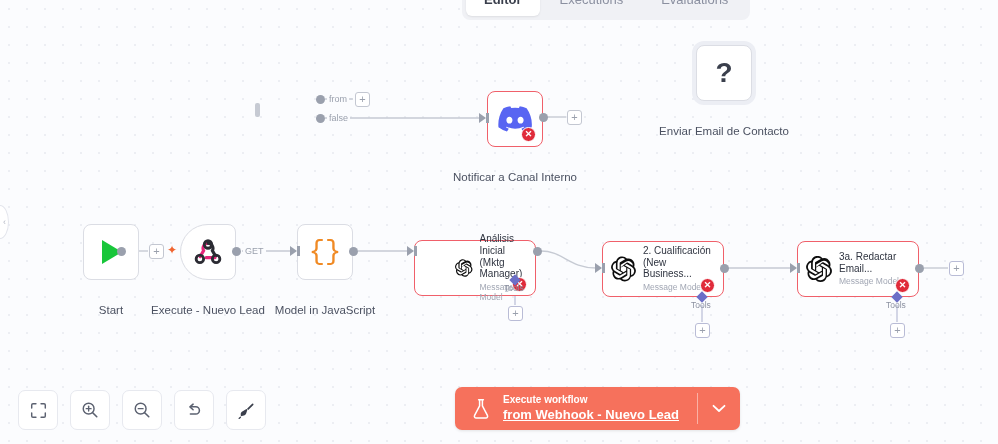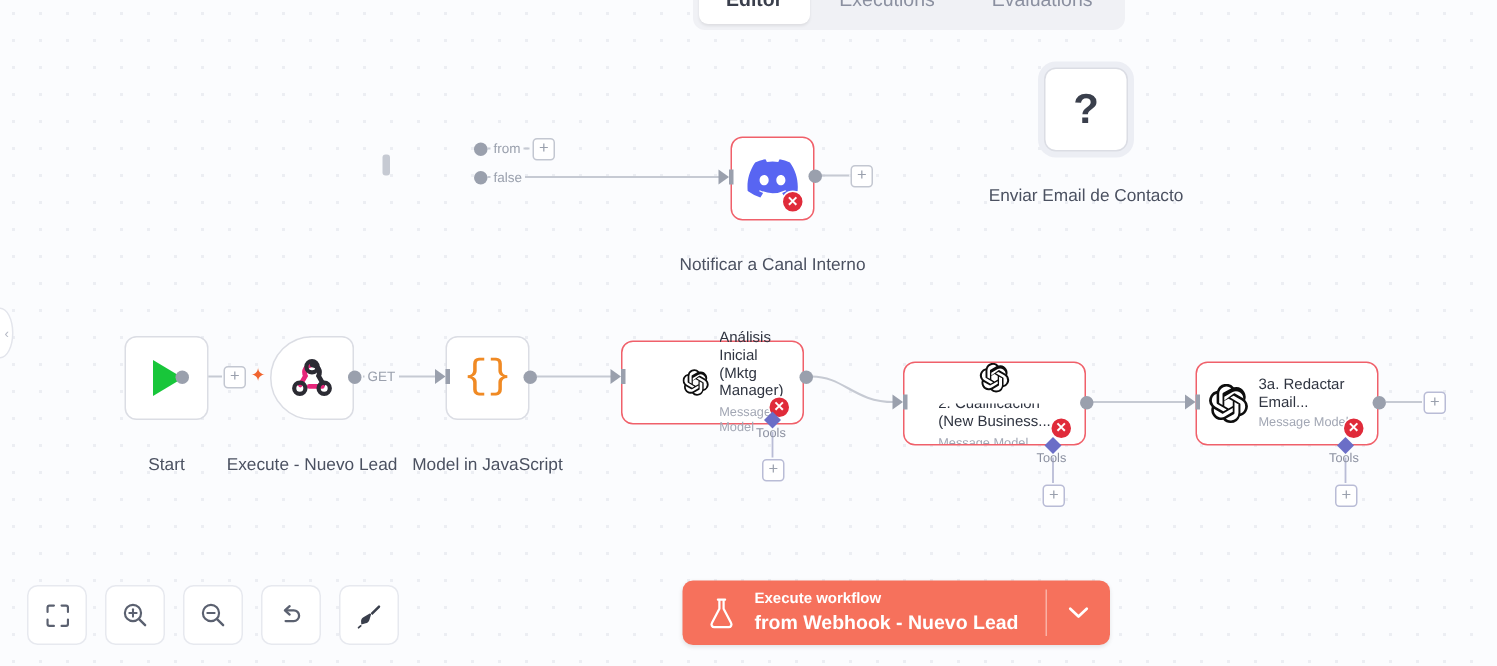--- a/index.html
+++ b/index.html
@@ -224,21 +224,21 @@
     z-index: 8;
     box-shadow: 0 1px 3px rgba(0,0,0,.10);
   }
   .exec-main {
     display: flex; align-items: center; gap: 12px;
     padding: 7px 18px 7px 16px;
     cursor: pointer;
   }
   .exec-texts { display: flex; flex-direction: column; line-height: 1.25; }
   .exec-l1 { color: #ffffff; font-size: 10px; font-weight: bold; }
-  .exec-l2 { color: #ffffff; font-size: 13px; font-weight: bold; }
+  .exec-l2 { color: #ffffff; font-size: 13px; font-weight: bold; text-decoration: underline; }
   .exec-divider { width: 1px; background: rgba(255,255,255,.45); margin: 6px 0; }
   .exec-caret {
     width: 42px;
     display: flex; align-items: center; justify-content: center;
     cursor: pointer;
     color: #ffffff;
   }
 </style>
 </head>
 <body>
@@ -344,21 +344,21 @@
   <div class="edge-label" style="left:243px; top:246px;">GET</div>
 
   <div class="arrow-in" style="left:290px; top:246px;"></div>
   <div class="node square" style="left:297px; top:224px;">
     <span style="font-size:27px; color:#f08a24; font-family:'Liberation Mono',monospace;">{}</span>
     <div class="node-caption">Model in JavaScript</div>
   </div>
   <div class="dot" style="left:349px; top:247px;"></div>
 
   <div class="arrow-in" style="left:407px; top:246px;"></div>
-  <div class="node wide error" style="left:414px; top:227px;padding-left:40px;">
+  <div class="node wide error" style="left:414px; top:240px;padding-left:40px;">
     <svg width="26" height="26" viewBox="0 0 24 24">
       <path fill="#0d0d0d" d="M22.28 9.82a5.98 5.98 0 0 0-.52-4.91 6.05 6.05 0 0 0-6.51-2.9A6 6 0 0 0 4.98 4.18a5.98 5.98 0 0 0-4 2.9 6.05 6.05 0 0 0 .74 7.1 5.98 5.98 0 0 0 .51 4.91 6.05 6.05 0 0 0 6.52 2.9A5.98 5.98 0 0 0 13.26 24a6.06 6.06 0 0 0 5.77-4.21 5.99 5.99 0 0 0 4-2.9 6.06 6.06 0 0 0-.75-7.07zm-9.02 12.6a4.48 4.48 0 0 1-2.88-1.04l.14-.08 4.78-2.76a.79.79 0 0 0 .39-.68v-6.74l2.02 1.17a.07.07 0 0 1 .4.05v5.58a4.5 4.5 0 0 1-4.5 4.5zM3.6 18.3a4.47 4.47 0 0 1-.54-3.01l.14.09 4.79 2.76a.77.77 0 0 0 .78 0l5.84-3.37v2.33a.8.08 0 0 1-.3.06L9.74 19.95a4.5 4.5 0 0 1-6.14-1.64zM2.34 7.9a4.49 4.49 0 0 1 2.35-1.97V11.6a.77.77 0 0 0 .38.67l5.82 3.36-2.02 1.17a.7.07 0 0 1-.07 0L4 13.99a4.5 4.5 0 0 1-1.65-6.09zm16.61 3.87L13.1 8.38l2.02-1.16a.07.07 0 0 1 .07 0l4.83 2.8a4.5 4.5 0 0 1-.68 8.1v-5.67a.8.8 0 0 0-.39-.68zm2.01-3.03-.14-.09-4.78-2.79a.78.78 0 0 0-.79 0L9.42 10.23V7.9a.7.07 0 0 1 .03-.06l4.83-2.79a4.5 4.5 0 0 1 6.68 4.66zM8.32 12.87 6.3 11.7a.7.07 0 0 1-.04-.05V6.07a4.5 4.5 0 0 1 7.38-3.45l-.14.08-4.78 2.76a.79.79 0 0 0-.4.68zm1.1-2.36 2.6-1.5 2.6 1.5v3l-2.6 1.5-2.6-1.5z"></path>
     </svg>
     <div class="ai-text">
       <div class="ai-title">Análisis Inicial
 (Mktg Manager)</div>
       <div class="ai-sub">Message Model</div>
     </div>
     <div class="err-badge" style="right:8px; bottom:3px;">
       <span>✕</span>
@@ -366,21 +366,21 @@
 
   </div>
   <div class="dot" style="left:533px; top:247px;"></div>
   <div class="tools-diamond" style="left:511px; top:276px;"></div>
   <div class="tools-label" style="left:504px; top:283px;">Tools</div>
   <div class="plus-box tool" style="left:508px; top:306px;">
     <span>+</span>
   </div>
 
   <div class="arrow-in" style="left:595px; top:263px;"></div>
-  <div class="node wide error" style="left:602px; top:241px;flex-direction:column;">
+  <div class="node wide error" style="left:602px; top:241px;">
     <svg width="26" height="26" viewBox="0 0 24 24">
       <path fill="#0d0d0d" d="M22.28 9.82a5.98 5.98 0 0 0-.52-4.91 6.05 6.05 0 0 0-6.51-2.9A6 6 0 0 0 4.98 4.18a5.98 5.98 0 0 0-4 2.9 6.05 6.05 0 0 0 .74 7.1 5.98 5.98 0 0 0 .51 4.91 6.05 6.05 0 0 0 6.52 2.9A5.98 5.98 0 0 0 13.26 24a6.06 6.06 0 0 0 5.77-4.21 5.99 5.99 0 0 0 4-2.9 6.06 6.06 0 0 0-.75-7.07zm-9.02 12.6a4.48 4.48 0 0 1-2.88-1.04l.14-.08 4.78-2.76a.79.79 0 0 0 .39-.68v-6.74l2.02 1.17a.07.07 0 0 1 .4.05v5.58a4.5 4.5 0 0 1-4.5 4.5zM3.6 18.3a4.47 4.47 0 0 1-.54-3.01l.14.09 4.79 2.76a.77.77 0 0 0 .78 0l5.84-3.37v2.33a.8.08 0 0 1-.3.06L9.74 19.95a4.5 4.5 0 0 1-6.14-1.64zM2.34 7.9a4.49 4.49 0 0 1 2.35-1.97V11.6a.77.77 0 0 0 .38.67l5.82 3.36-2.02 1.17a.7.07 0 0 1-.07 0L4 13.99a4.5 4.5 0 0 1-1.65-6.09zm16.61 3.87L13.1 8.38l2.02-1.16a.07.07 0 0 1 .07 0l4.83 2.8a4.5 4.5 0 0 1-.68 8.1v-5.67a.8.8 0 0 0-.39-.68zm2.01-3.03-.14-.09-4.78-2.79a.78.78 0 0 0-.79 0L9.42 10.23V7.9a.7.07 0 0 1 .03-.06l4.83-2.79a4.5 4.5 0 0 1 6.68 4.66zM8.32 12.87 6.3 11.7a.7.07 0 0 1-.04-.05V6.07a4.5 4.5 0 0 1 7.38-3.45l-.14.08-4.78 2.76a.79.79 0 0 0-.4.68zm1.1-2.36 2.6-1.5 2.6 1.5v3l-2.6 1.5-2.6-1.5z"></path>
     </svg>
     <div class="ai-text">
       <div class="ai-title">2. Cualificación
 (New Business...</div>
       <div class="ai-sub">Message Model</div>
     </div>
     <div class="err-badge" style="right:8px; bottom:3px;">
       <span>✕</span>

